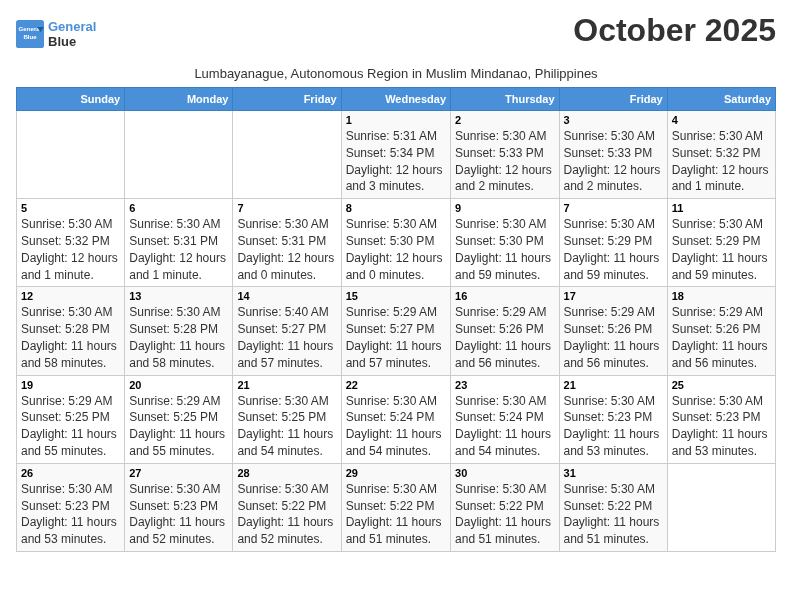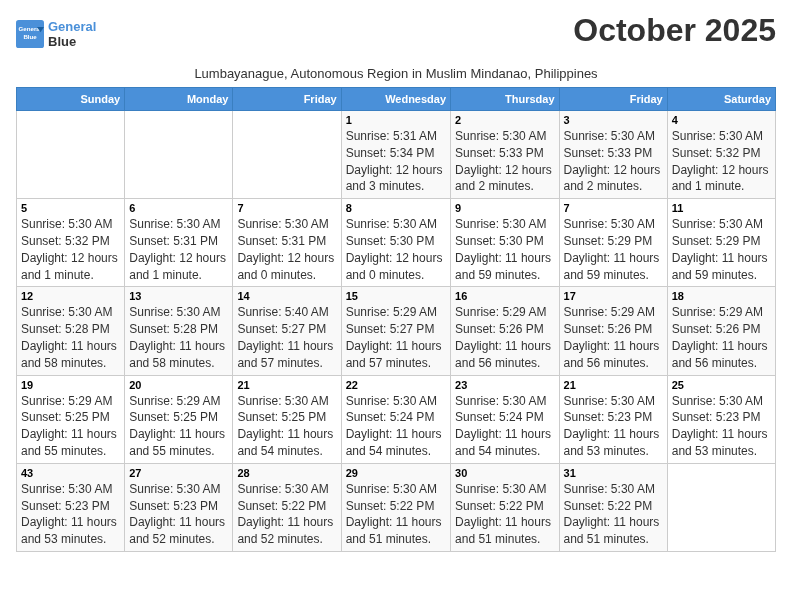--- a/index.html
+++ b/index.html
@@ -278,21 +278,21 @@
           </td>
           <td>
             <span class="day-number">25</span>
             <div class="day-info">Sunrise: 5:30 AM
 Sunset: 5:23 PM
 Daylight: 11 hours and 53 minutes.</div>
           </td>
         </tr>
         <tr>
           <td>
-            <span class="day-number">43</span>
+            <span class="day-number">26</span>
             <div class="day-info">Sunrise: 5:30 AM
 Sunset: 5:23 PM
 Daylight: 11 hours and 53 minutes.</div>
           </td>
           <td>
             <span class="day-number">27</span>
             <div class="day-info">Sunrise: 5:30 AM
 Sunset: 5:23 PM
 Daylight: 11 hours and 52 minutes.</div>
           </td>

